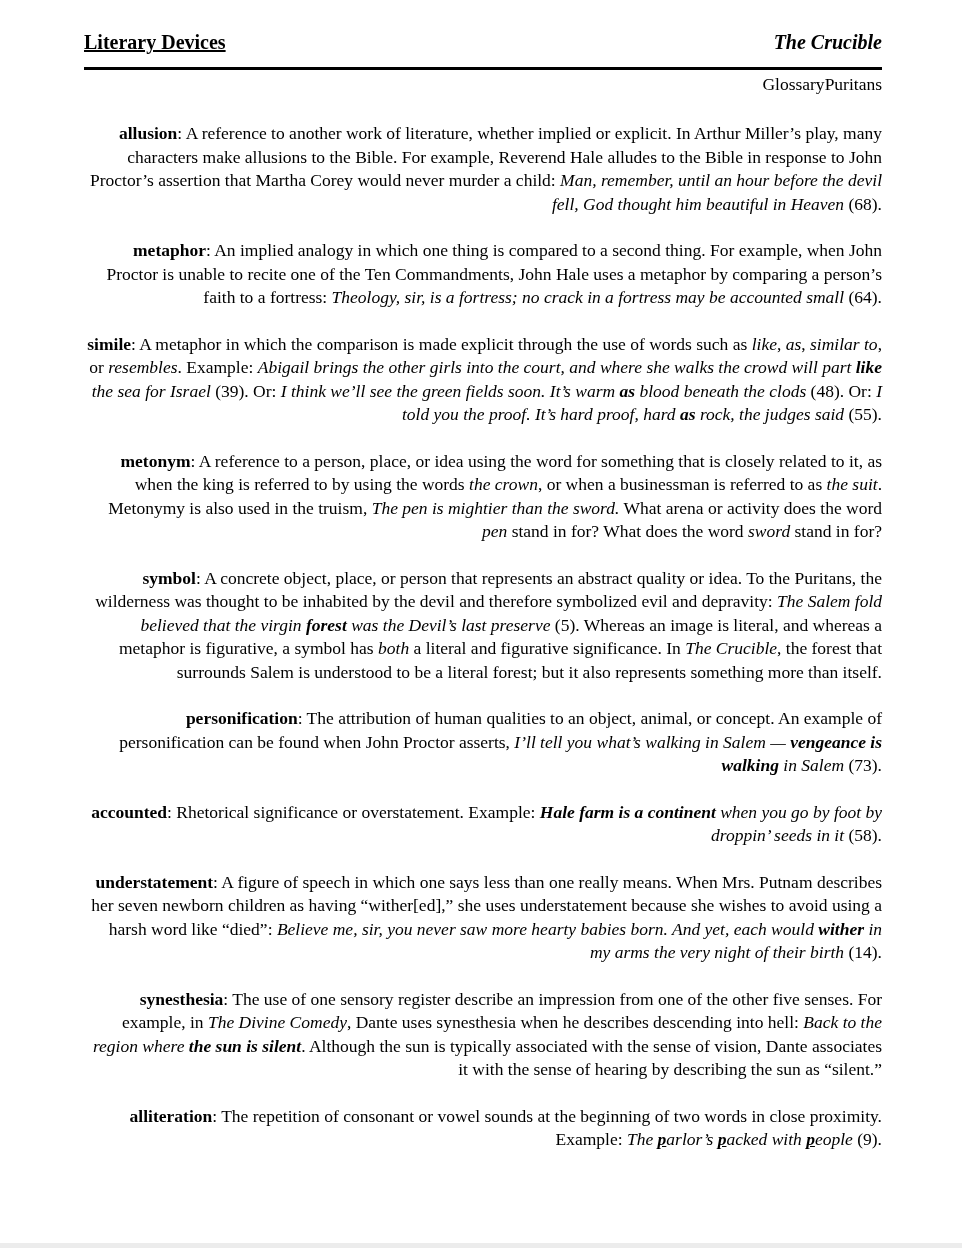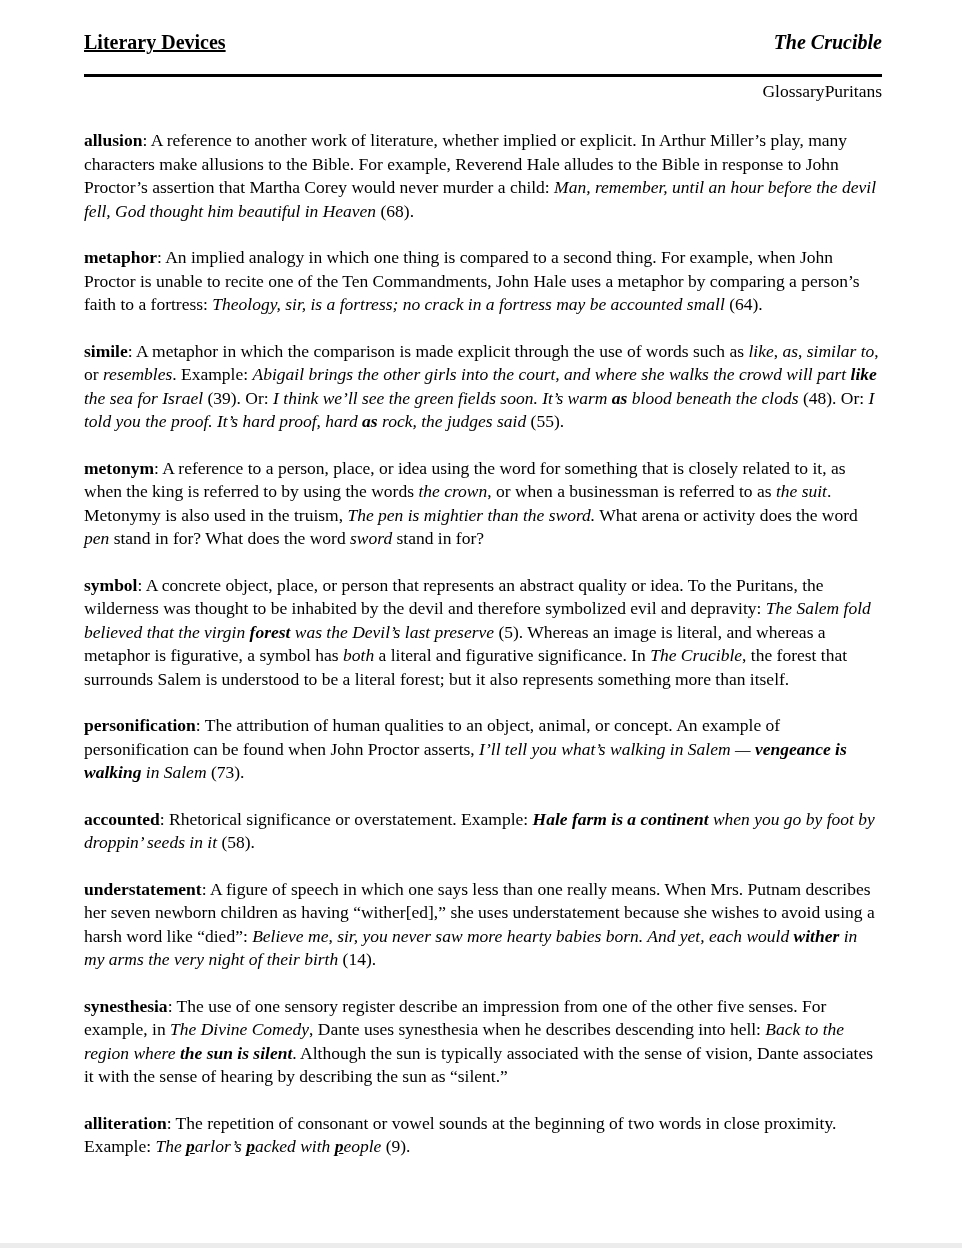--- a/index.html
+++ b/index.html
@@ -13,21 +13,21 @@
     overflow: hidden;
   }
   .page {
     padding: 30px 80px 0 84px;
   }
   .header-row {
     display: flex;
     justify-content: space-between;
     align-items: baseline;
     border-bottom: 3px solid #000;
-    padding-bottom: 19px;
+    padding-bottom: 12px;
   }
   .title-left {
     font-weight: bold;
     font-size: 20px;
     line-height: 25px;
     text-decoration: underline;
     text-decoration-thickness: 2px;
   }
   .title-right {
     font-weight: bold;
@@ -40,21 +40,21 @@
     justify-content: flex-end;
     font-size: 17.5px;
     line-height: 23px;
     margin-top: 3px;
   }
   .entries { margin-top: 26px; }
   p.entry {
     font-size: 17.5px;
     line-height: 23.5px;
     margin: 0 0 23px 0;
-    text-align: left;
+    text-align: right;
   }
   .seg-b  { font-weight: bold; }
   .seg-n  { }
   .seg-i  { font-style: italic; }
   .seg-bi { font-weight: bold; font-style: italic; }
   .seg-u  { }
   .seg-biu{ font-weight: bold; font-style: italic; text-decoration: underline; }
   .bottom-strip {
     position: absolute;
     left: 0; bottom: 0;

